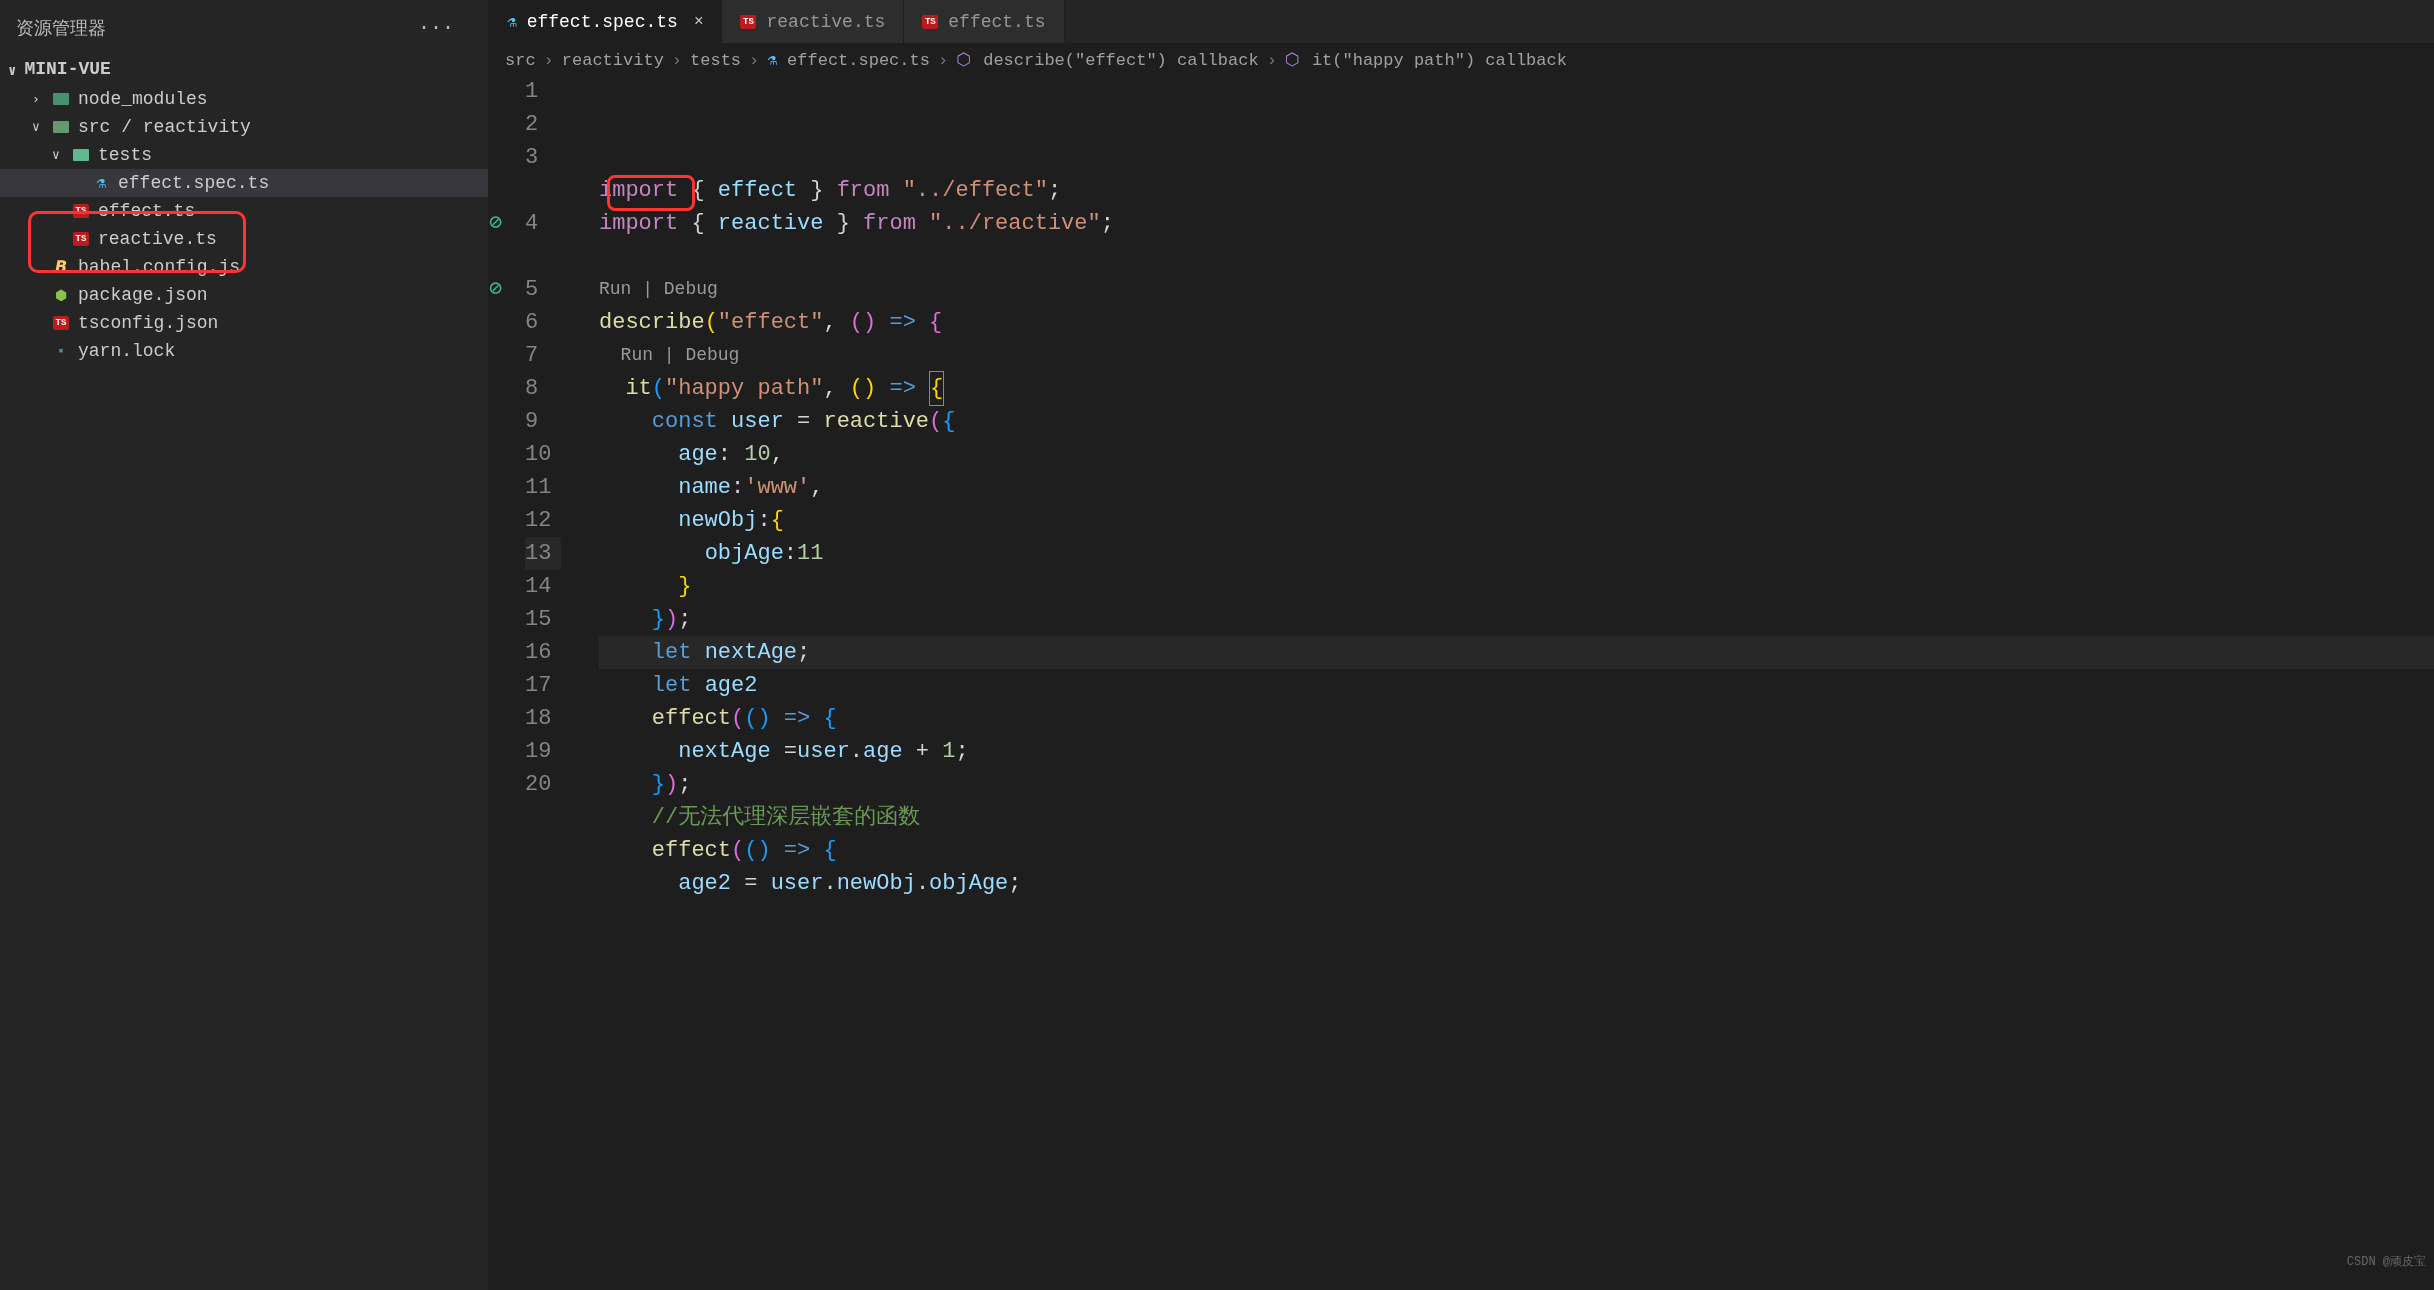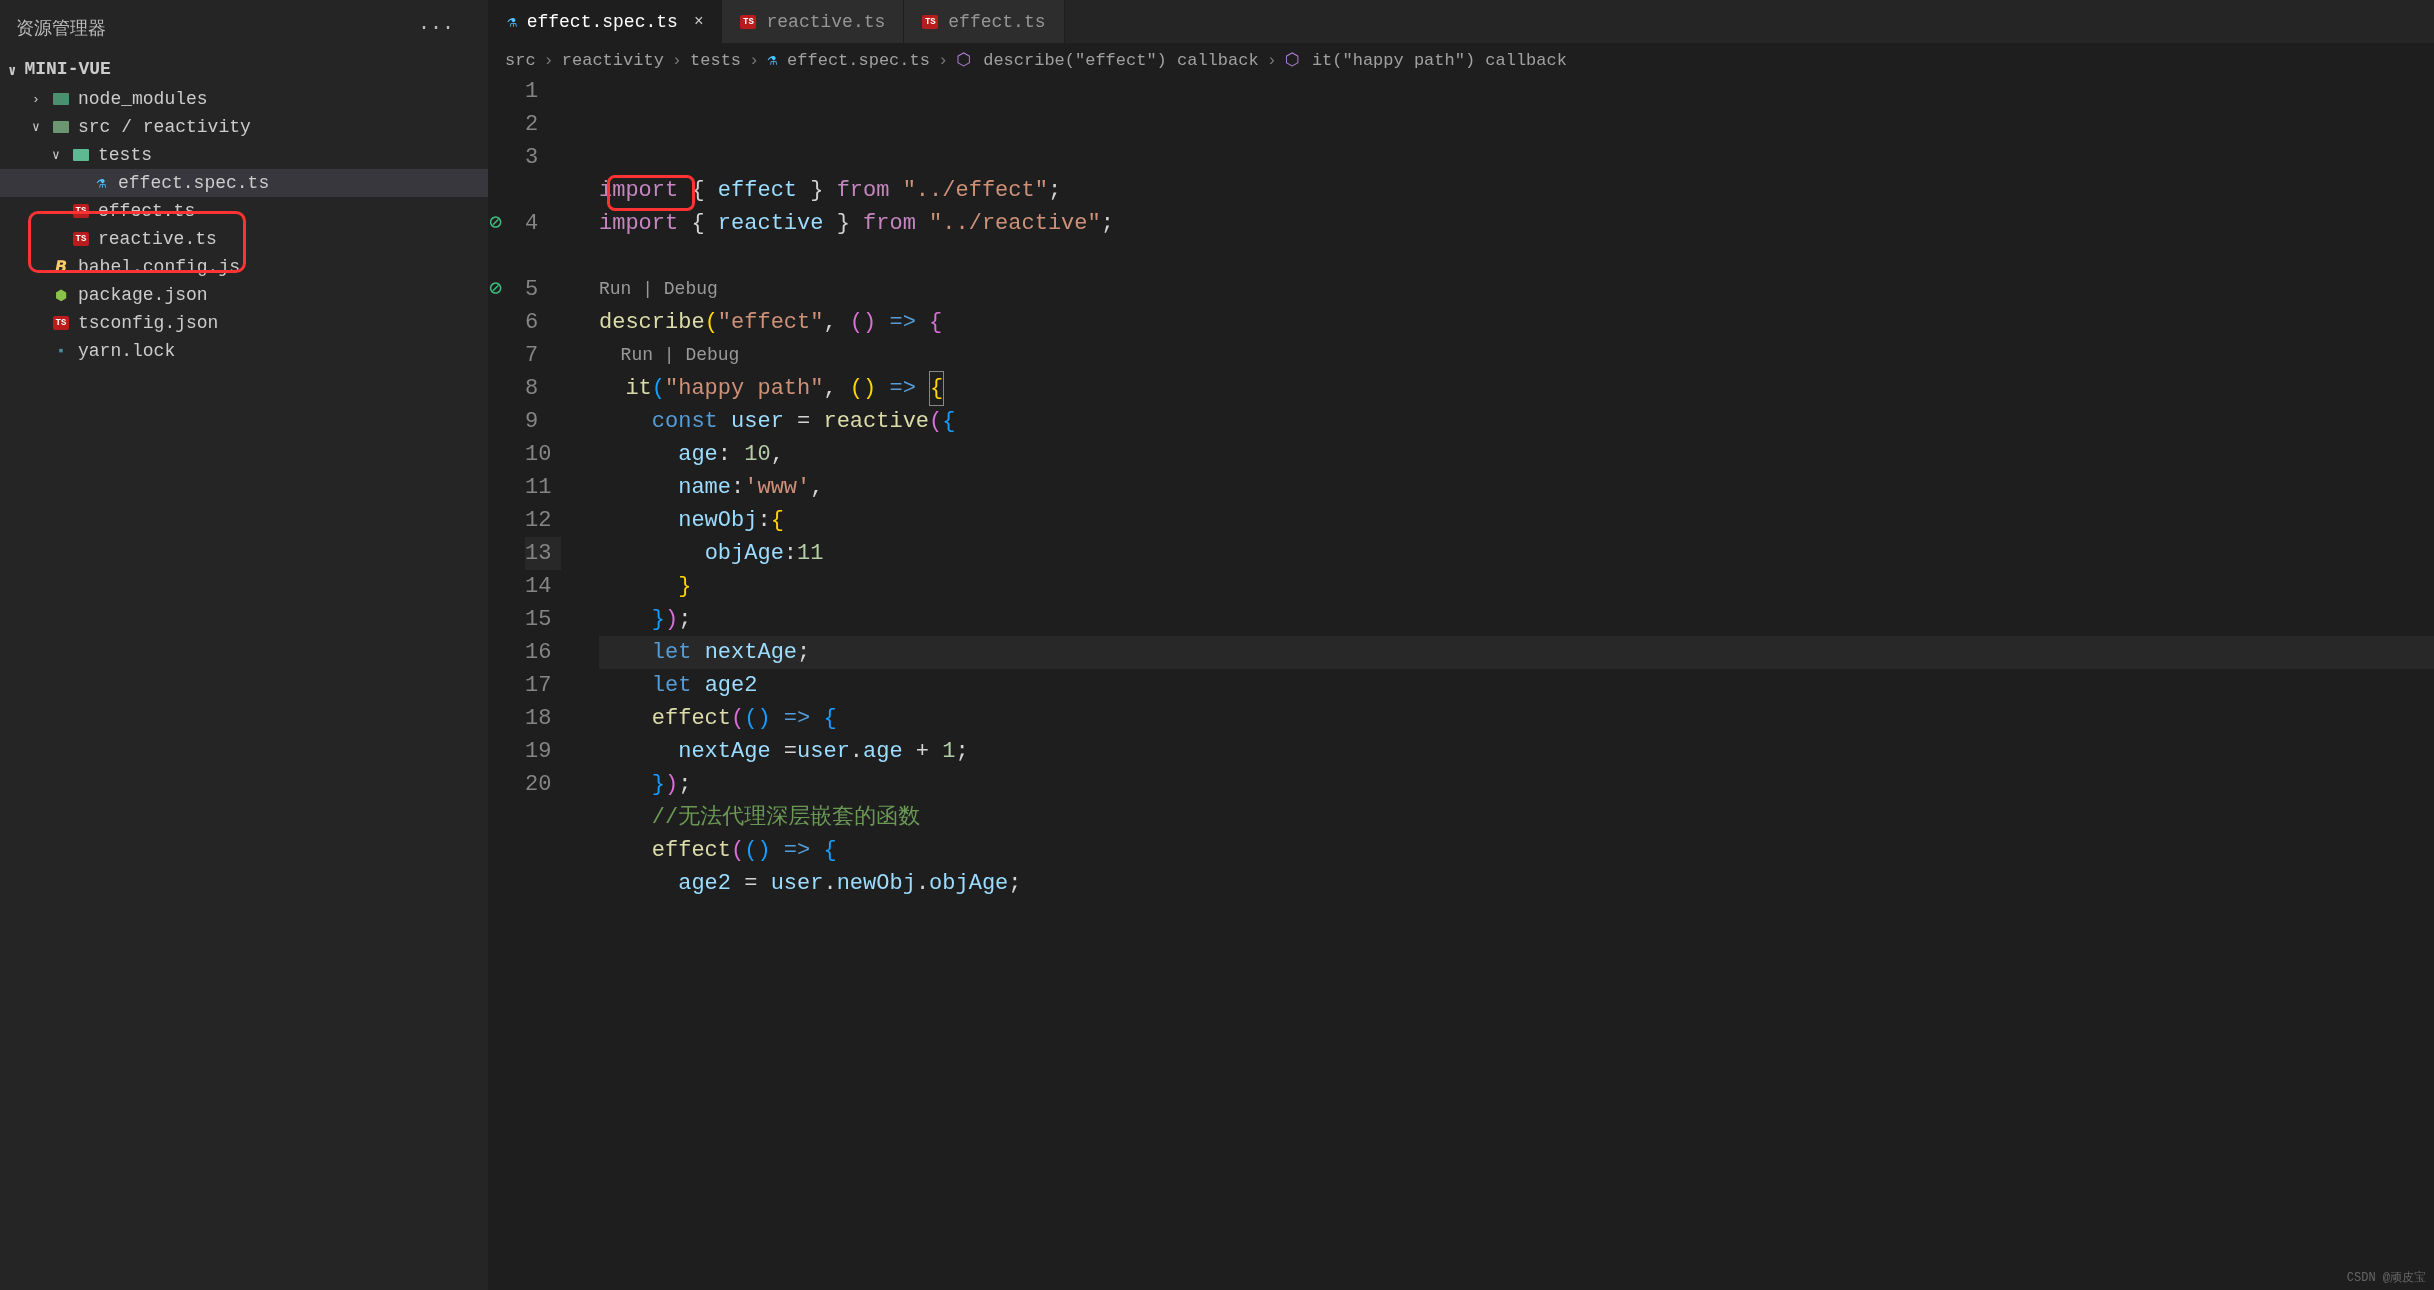--- a/index.html
+++ b/index.html
@@ -130,21 +130,21 @@
     .tok-cmt { color: #6a9955; }
     .tok-prop { color: #9cdcfe; }
     .red-box-debug {
       position: absolute;
       border: 3px solid #ff3333;
       border-radius: 8px;
       pointer-events: none;
       z-index: 5;
     }
     .bracket-hl { border: 1px solid #888; }
-    .watermark { position: absolute; bottom: 4px; right: 8px; font-size: 12px; color: #666; }
+    .watermark { position: absolute; bottom: 20px; right: 8px; font-size: 12px; color: #666; }
   </style>
 </head>
 <body>
 
 <div class="sidebar">
   <div class="sidebar-header">
     <span>资源管理器</span>
     <span class="more-icon">···</span>
   </div>
   <div class="project-name">

